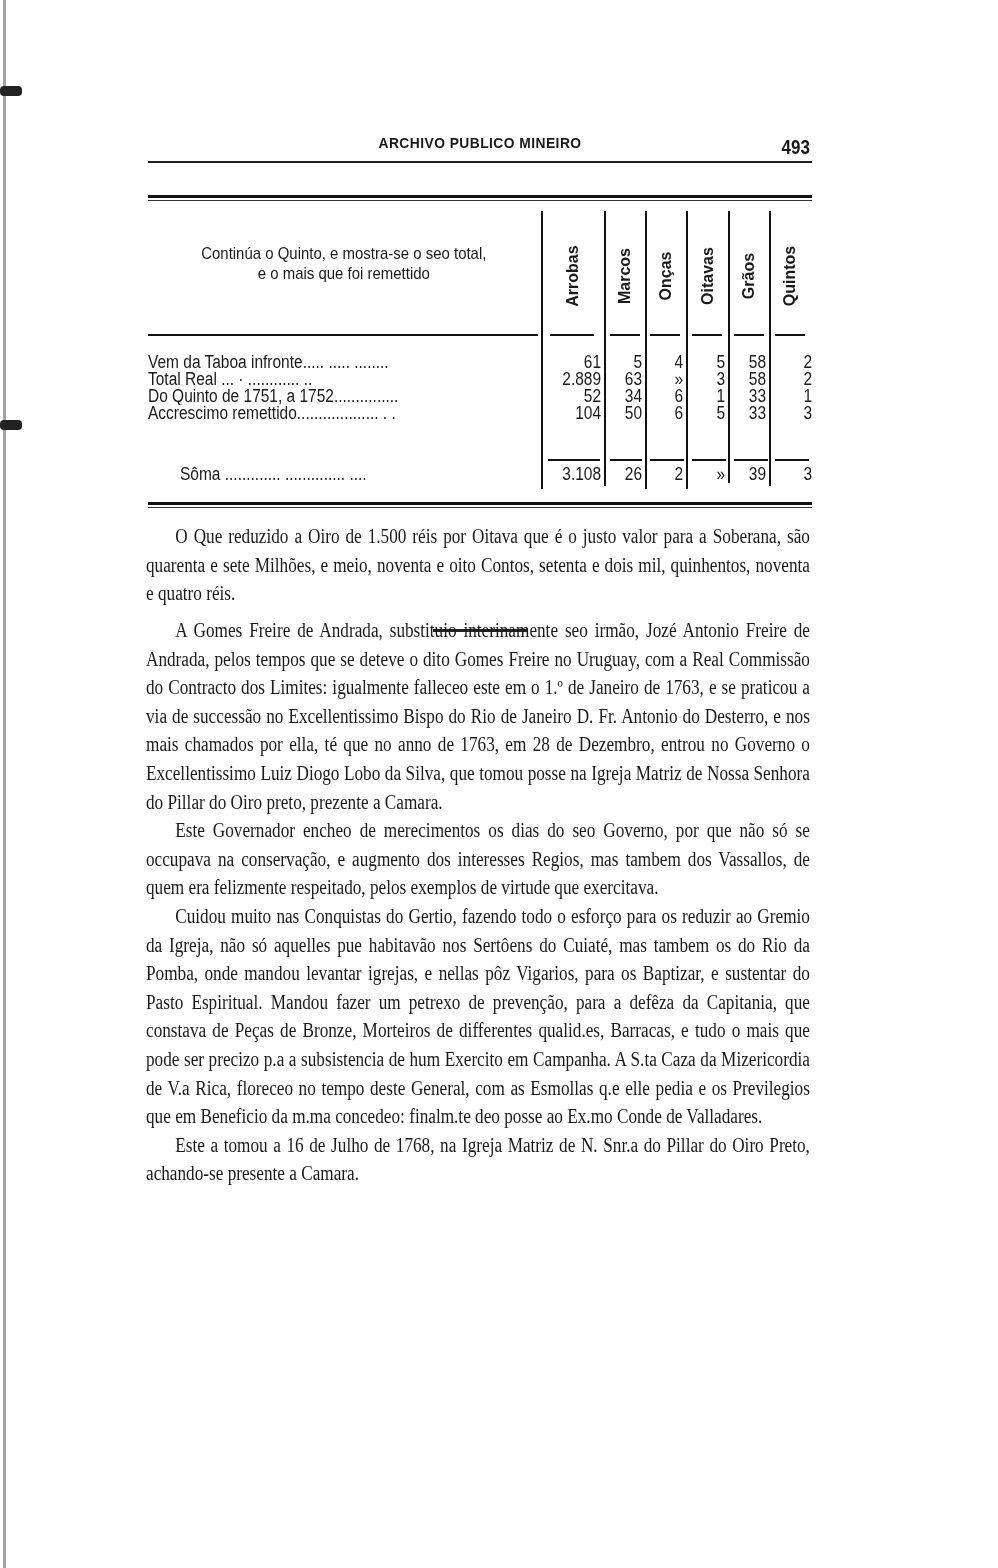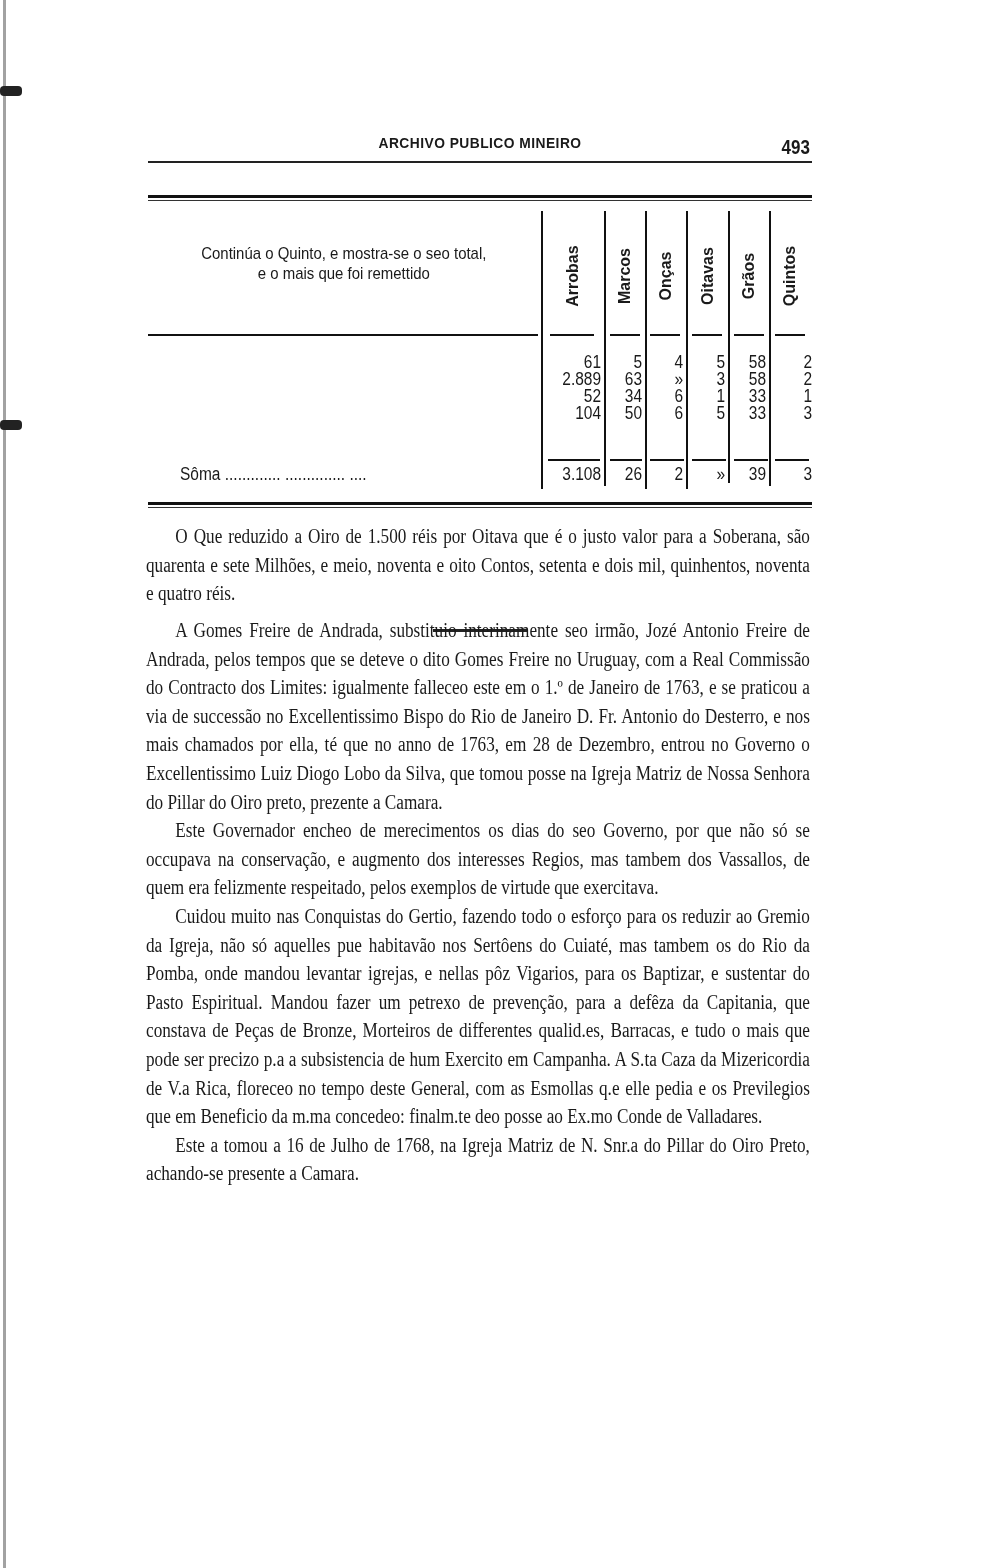--- a/index.html
+++ b/index.html
@@ -95,20 +95,26 @@
       <span>Quintos</span>
     </div>
 
   <div class="head-underline" style="left:402px;width:44px"></div>
   <div class="head-underline" style="left:462px;width:30px"></div>
   <div class="head-underline" style="left:502px;width:30px"></div>
   <div class="head-underline" style="left:544px;width:30px"></div>
   <div class="head-underline" style="left:586px;width:30px"></div>
   <div class="head-underline" style="left:627px;width:30px"></div>
 
+  <div class="row-labels">
+    <div class="row-label">Vem da Taboa infronte..... ..... ........</div>
+    <div class="row-label">Total Real      ...        ·  ............ ..</div>
+    <div class="row-label">Do Quinto de 1751, a 1752...............</div>
+    <div class="row-label">Accrescimo  remettido...................  . .</div>
+  </div>
 
   <div id="cells">
       <div class="cell" style="top: 148px; right: 211px;">61</div>
       <div class="cell" style="top: 148px; right: 170px;">5</div>
       <div class="cell" style="top: 148px; right: 129px;">4</div>
       <div class="cell" style="top: 148px; right: 87px;">5</div>
       <div class="cell" style="top: 148px; right: 46px;">58</div>
       <div class="cell" style="top: 148px; right: 0px;">2</div>
       <div class="cell" style="top: 165px; right: 211px;">2.889</div>
       <div class="cell" style="top: 165px; right: 170px;">63</div>

